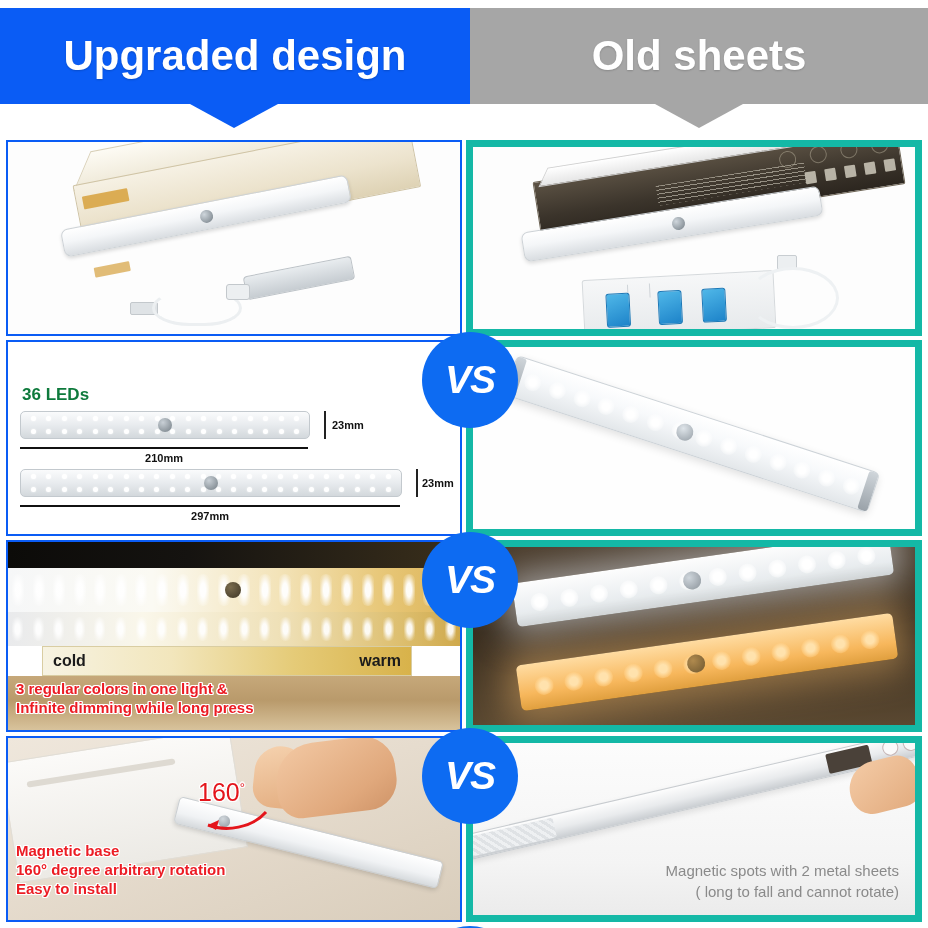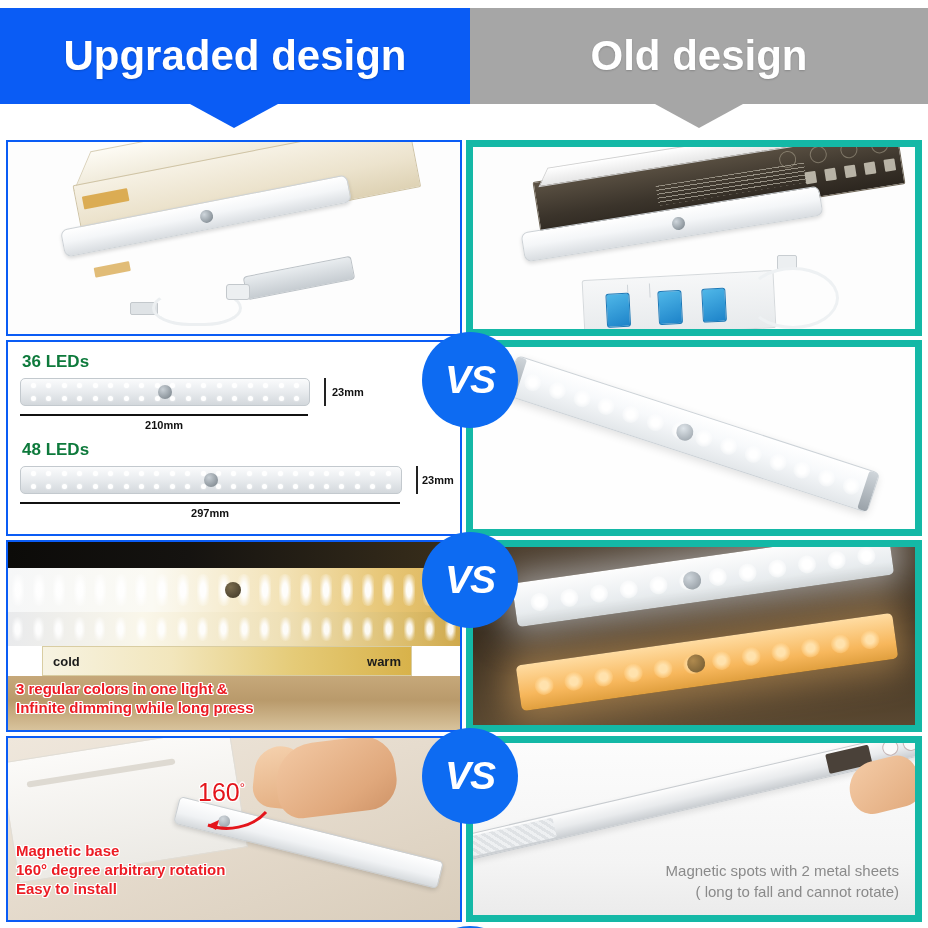--- a/index.html
+++ b/index.html
@@ -121,21 +121,21 @@
   .pad{position:absolute;width:22px;height:32px;border-radius:3px;
     background:linear-gradient(160deg,#4fb7e8,#1d83c9);border:1px solid #1b78b7;top:14px;}
   .pad1{left:22px;} .pad2{left:74px;} .pad3{left:118px;}
   .pouch-wire{position:absolute;left:44px;top:6px;width:1px;height:14px;background:#cfd4d8;}
   .pouch-wire2{position:absolute;left:66px;top:6px;width:1px;height:14px;background:#cfd4d8;}
   .oldcable{position:absolute;left:268px;top:108px;width:120px;height:76px;}
   .oc-head{position:absolute;left:36px;top:0;width:18px;height:13px;background:#eceff1;border:1px solid #c8cdd1;border-radius:2px;}
   .oc-loop{position:absolute;left:6px;top:12px;width:86px;height:56px;border:3px solid #eef1f3;border-radius:50%;border-left-color:transparent;}
 
   
-  .spec{position:absolute;inset:0;padding:10px 12px;box-sizing:border-box;}
+  .spec{position:absolute;inset:0;padding:10px 12px;box-sizing:border-box;margin-top:33px;}
   .spec-title{
     color:#0e7a3c;font-weight:bold;font-size:17px;margin:0 0 6px 2px;
     font-family:"Liberation Sans", sans-serif;
   }
   .ledbar{
     position:relative;height:26px;border-radius:5px;
     background:linear-gradient(180deg,#fafbfc 0%,#e9ecef 48%,#d3d8dc 100%);
     border:1px solid #c3c9ce;
   }
   .ledbar .dots{position:absolute;inset:4px 10px;display:flex;align-items:center;justify-content:space-between;}
@@ -181,21 +181,21 @@
     background:linear-gradient(90deg,#e9eaec 0%,#faf7ea 30%,#eedfb4 62%,#dcbd6c 88%,#cfa94c 100%);
   }
   .cct-strip2 .dots{position:absolute;inset:5px 4px;display:flex;justify-content:space-between;}
   .cct-strip2 .dots i{width:11px;height:100%;background:radial-gradient(ellipse at center,rgba(255,255,255,.9) 30%,rgba(255,255,255,.15) 70%,transparent 100%);border-radius:6px;}
   .cct-bar{
     position:absolute;left:34px;top:104px;width:370px;height:30px;
     background:linear-gradient(90deg,#f7f3e2 0%,#f2e6bc 35%,#e5cb78 68%,#d8b24a 100%);
     border:1px solid #d9cda2;display:flex;align-items:center;justify-content:space-between;
     padding:0 10px;box-sizing:border-box;
   }
-  .cct-bar span{font-size:13px;font-weight:bold;color:#1b1b1b;font-family:"Liberation Sans", sans-serif;}
+  .cct-bar span{font-size:16px;font-weight:bold;color:#1b1b1b;font-family:"Liberation Sans", sans-serif;}
   .cct-photo{
     position:absolute;left:0;top:134px;width:100%;height:54px;
     background:linear-gradient(180deg,#c6a87a 0%,#b99a6b 45%,#d8c39c 100%);
   }
   .redtext{
     position:absolute;left:8px;color:#ec1c24;font-weight:bold;
     font-family:"Liberation Sans", sans-serif;font-size:15px;line-height:18px;
     text-shadow:
       -1.2px 0 #fff, 1.2px 0 #fff, 0 -1.2px #fff, 0 1.2px #fff,
       -1px -1px #fff, 1px -1px #fff, -1px 1px #fff, 1px 1px #fff;
@@ -274,21 +274,21 @@
 </head>
 <body>
 
 <div class="page">
 
   <div class="header">
     <div class="hdr-tab hdr-left">
       <span class="hdr-text">Upgraded design</span>
     </div>
     <div class="hdr-tab hdr-right">
-      <span class="hdr-text">Old design</span>
+      <span class="hdr-text">Old sheets</span>
     </div>
     <div class="hdr-point pt-left"></div>
     <div class="hdr-point pt-right"></div>
   </div>
 
   <div class="grid">
 
     <div class="row r1">
 
       <div class="cell cell-l">
@@ -439,21 +439,20 @@
               <div class="sens"></div>
             </div>
             <div class="vtick" style="left:304px;top:0;height:28px;"></div>
             <div class="vlabel" style="left:312px;top:8px;">23mm</div>
           </div>
           <div style="position:relative;height:28px;">
             <div class="hline" style="left:0;top:6px;width:288px;"></div>
             <div class="hlabel" style="left:0;top:11px;width:288px;">210mm</div>
           </div>
 
-          <div class="spec-title" style="margin-top:4px;">48 LEDs</div>
           <div style="position:relative;height:30px;">
             <div class="ledbar" style="width:380px;">
               <div class="dots">
                 <span class="dcol">
                     <i></i>
                     <i></i>
                   </span>
                   <span class="dcol">
                     <i></i>
                     <i></i>

